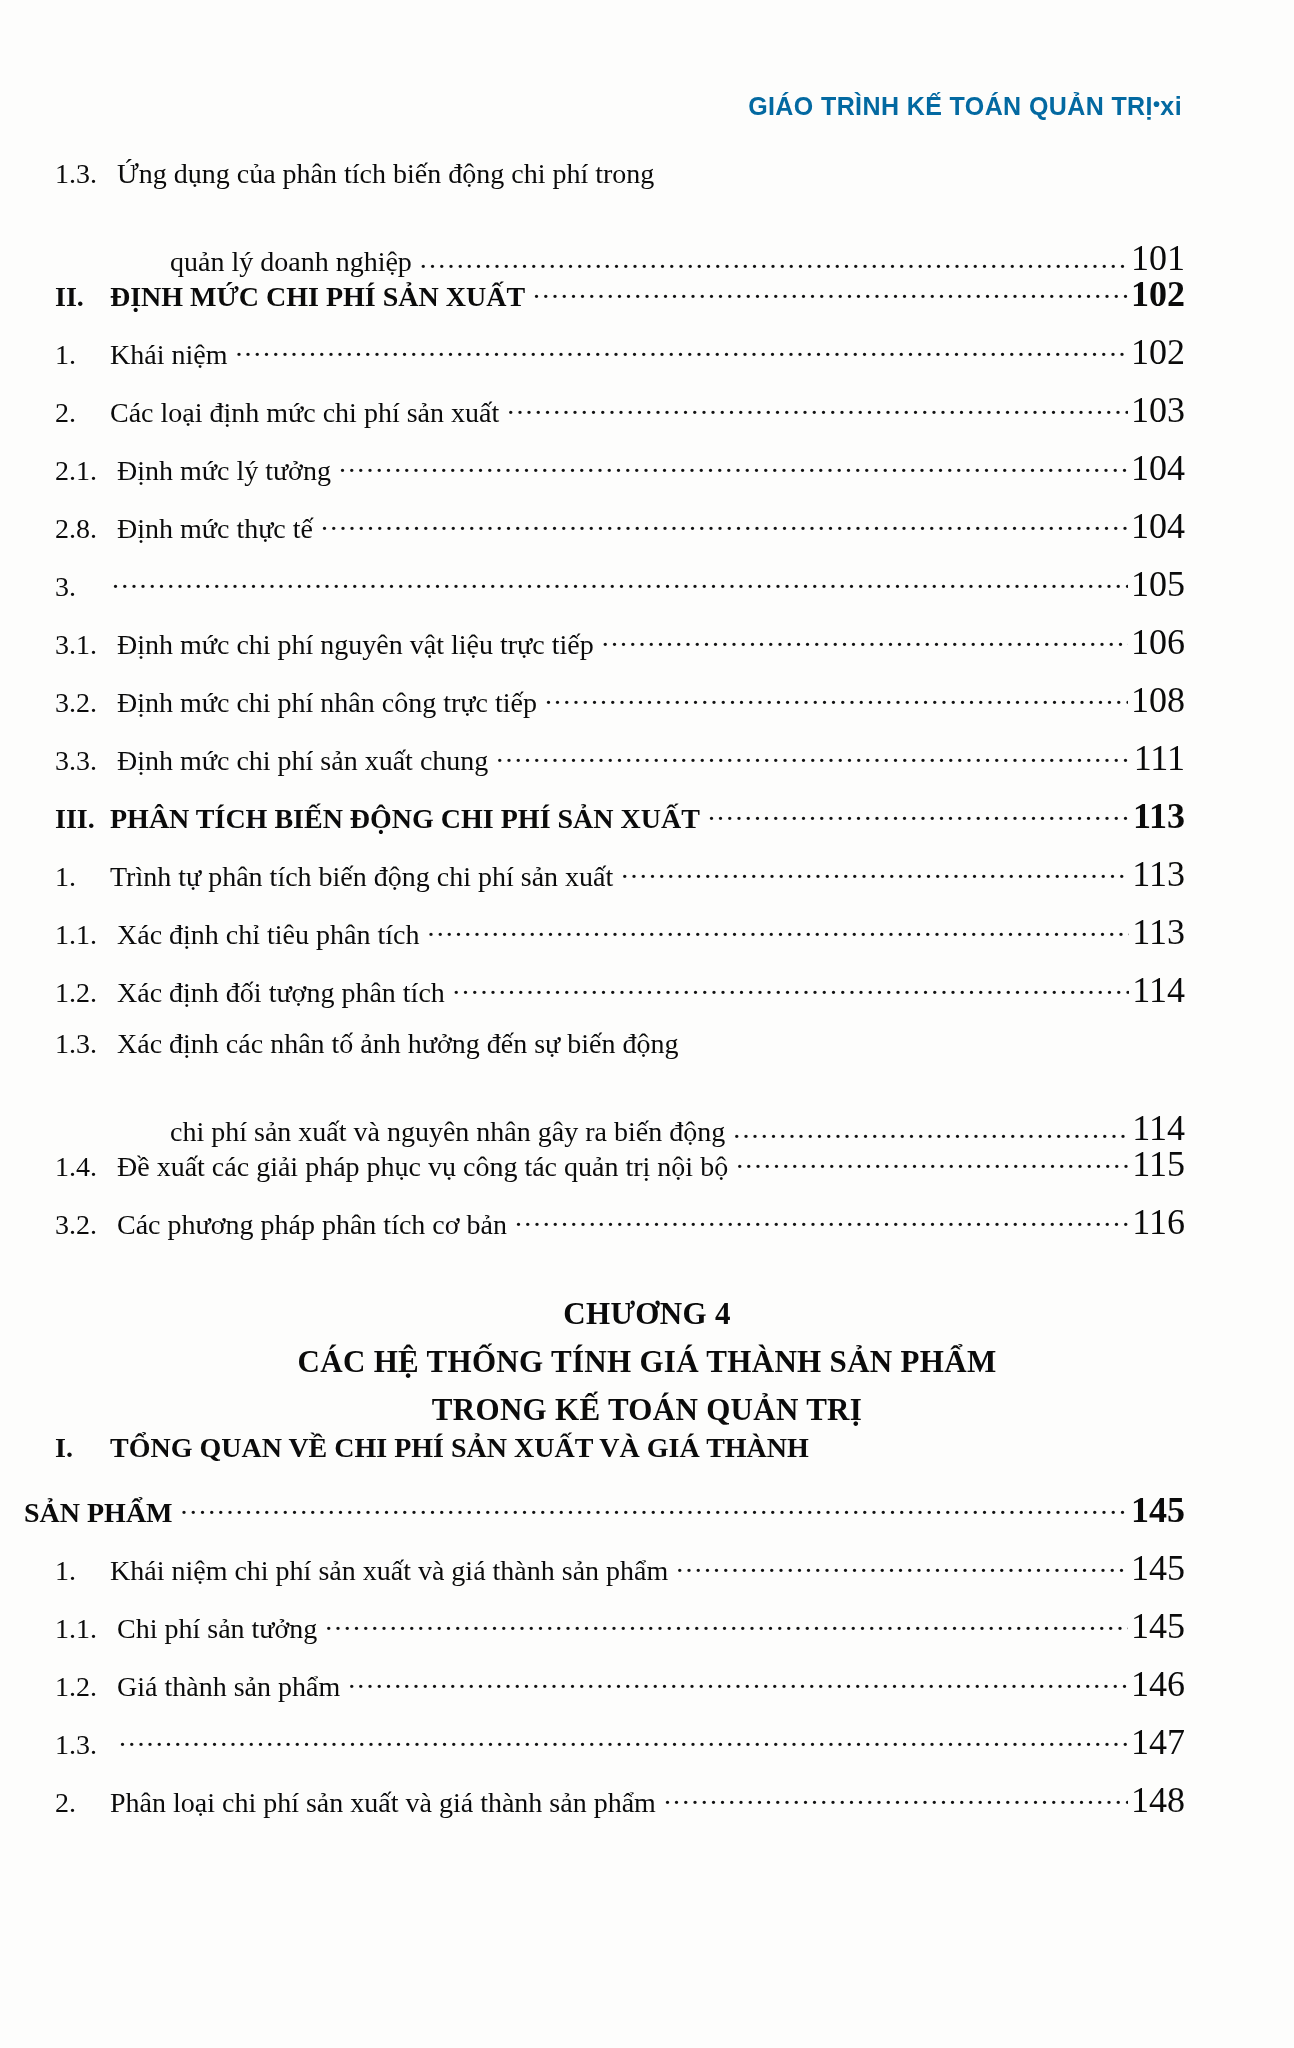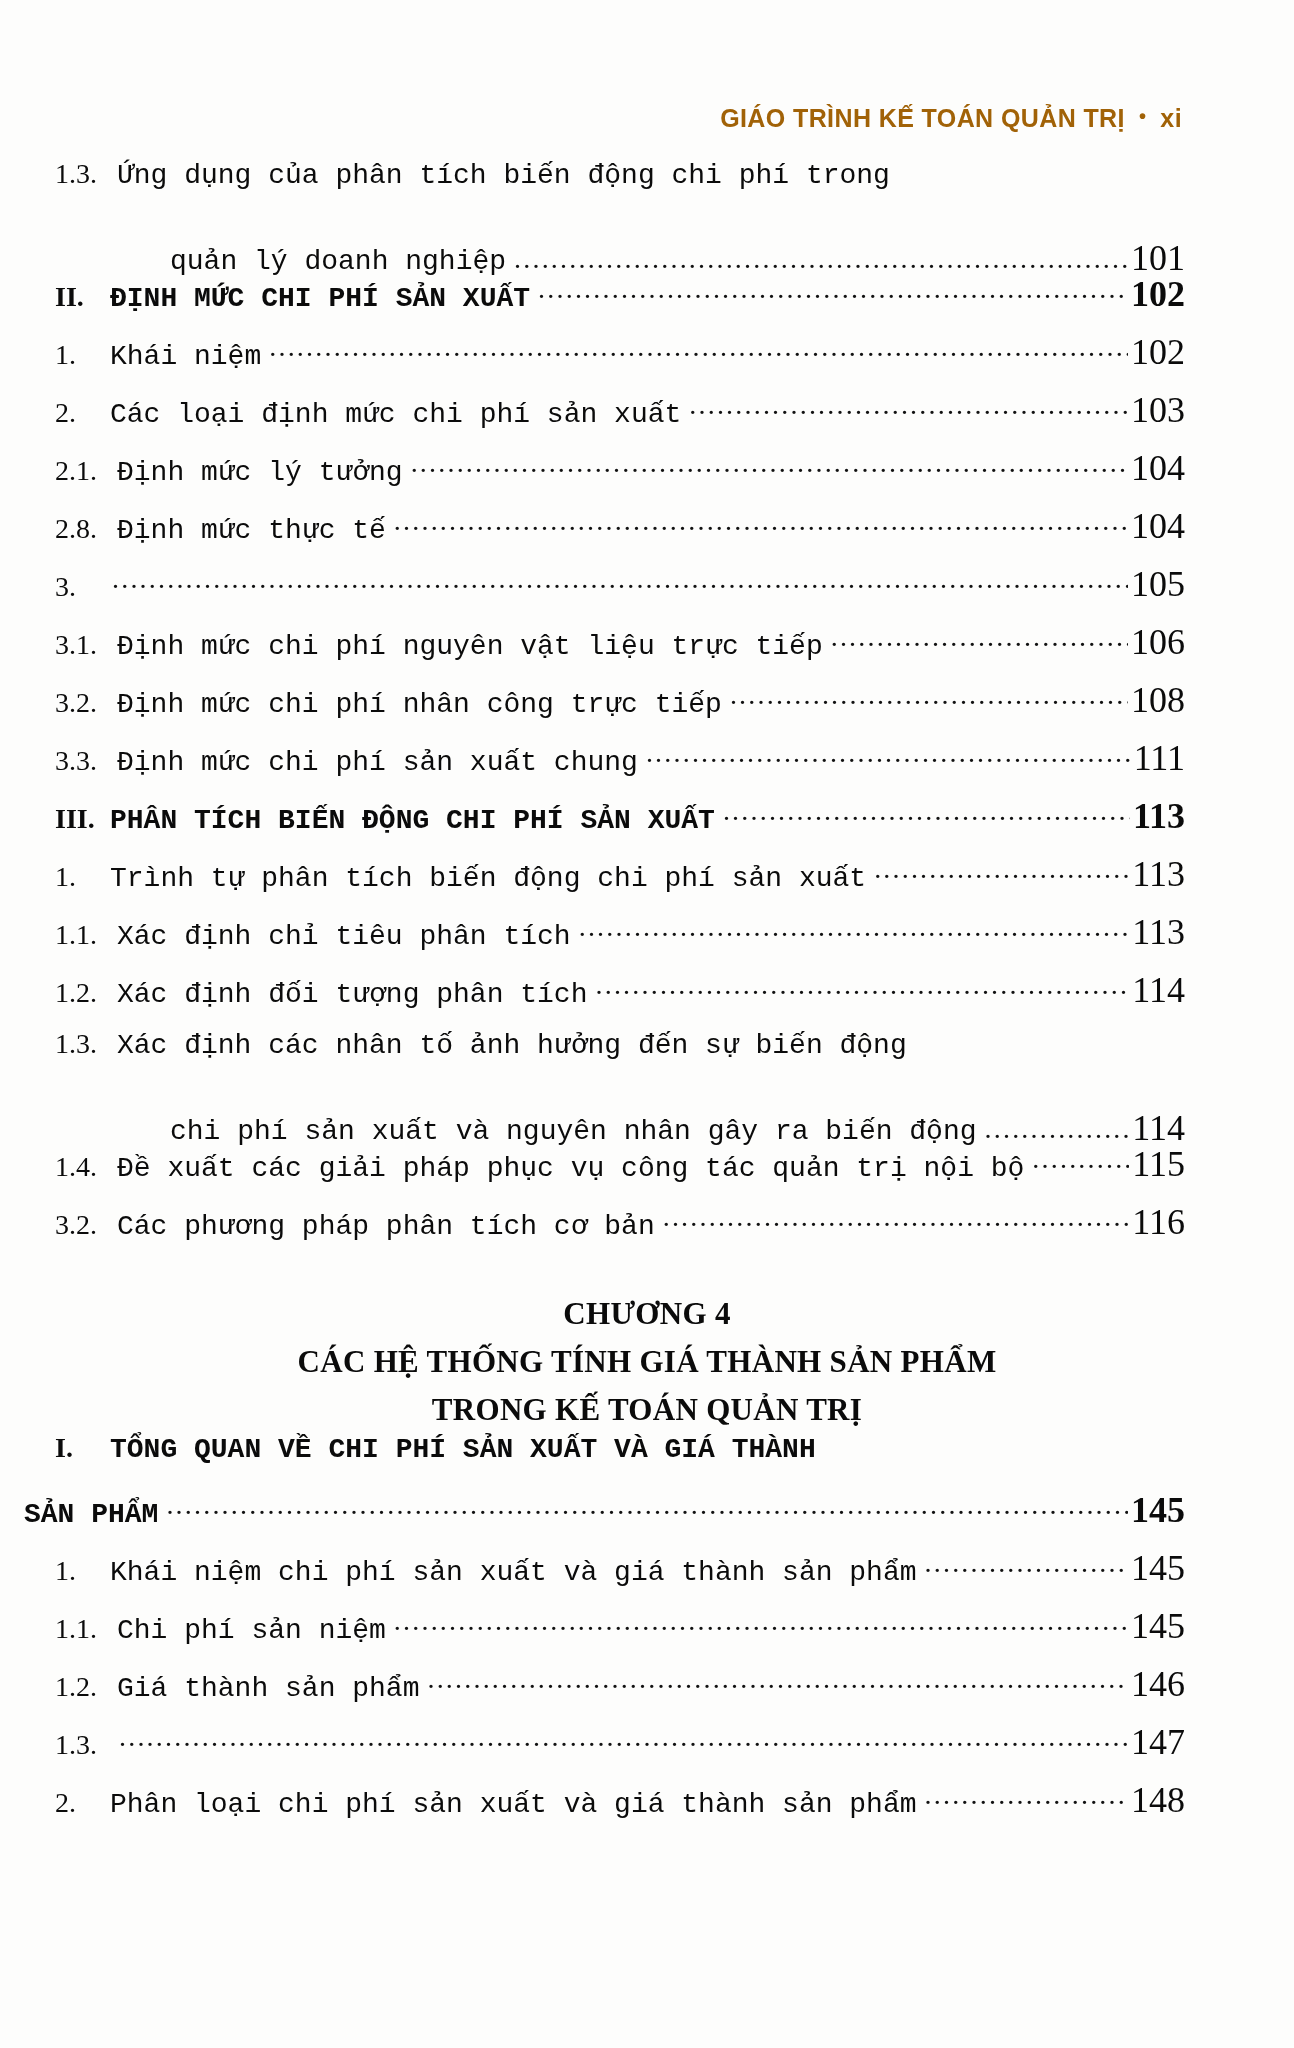--- a/index.html
+++ b/index.html
@@ -14,30 +14,29 @@
     background: #fdfdfc;
     font-family: "Liberation Serif", "DejaVu Serif", serif;
     color: #0b0b0b;
     overflow: hidden;
     box-sizing: border-box;
   }
 
   
   .running-header {
     position: absolute;
-    top: 104px;
+    top: 92px;
     right: 112px;
     display: flex;
     align-items: baseline;
-    gap: 14px;
     font-family: "Liberation Sans", "DejaVu Sans", sans-serif;
     font-size: 25px;
     letter-spacing: 0.4px;
     font-weight: 600;
-    color: #a16207;
+    color: #0369a1;
     white-space: nowrap;
   }
   .running-header .hdr-title { font-weight: 600; }
   .running-header .hdr-sep { font-size: 20px; position: relative; top: -4px; }
   .running-header .hdr-folio { font-weight: 800; font-size: 25px; }
 
   
   .toc {
     position: absolute;
     left: 0;
@@ -61,21 +60,20 @@
     font-size: 28px;
     line-height: 1;
     white-space: nowrap;
   }
   .label {
     flex: 0 0 auto;
     font-size: 28px;
     line-height: 1;
     white-space: nowrap;
     padding-right: 6px;
-    font-family: Liberation Mono, monospace;
   }
   .leader {
     flex: 1 1 auto;
     position: relative;
     height: 1em;
     overflow: hidden;
     margin: 0 2px;
   }
   .leader::after {
     content: "............................................................................................................................................................................";
@@ -280,21 +278,21 @@
           <span class="pageno">145</span>
         </div>
         <div class="row">
           <span class="num">1.</span>
           <span class="label">Khái niệm chi phí sản xuất và giá thành sản phẩm</span>
           <span class="leader"></span>
           <span class="pageno">145</span>
         </div>
         <div class="row lvl-sub">
           <span class="num">1.1.</span>
-          <span class="label">Chi phí sản niệm</span>
+          <span class="label">Chi phí sản tưởng</span>
           <span class="leader"></span>
           <span class="pageno">145</span>
         </div>
         <div class="row lvl-sub">
           <span class="num">1.2.</span>
           <span class="label">Giá thành sản phẩm</span>
           <span class="leader"></span>
           <span class="pageno">146</span>
         </div>
         <div class="row lvl-sub">

